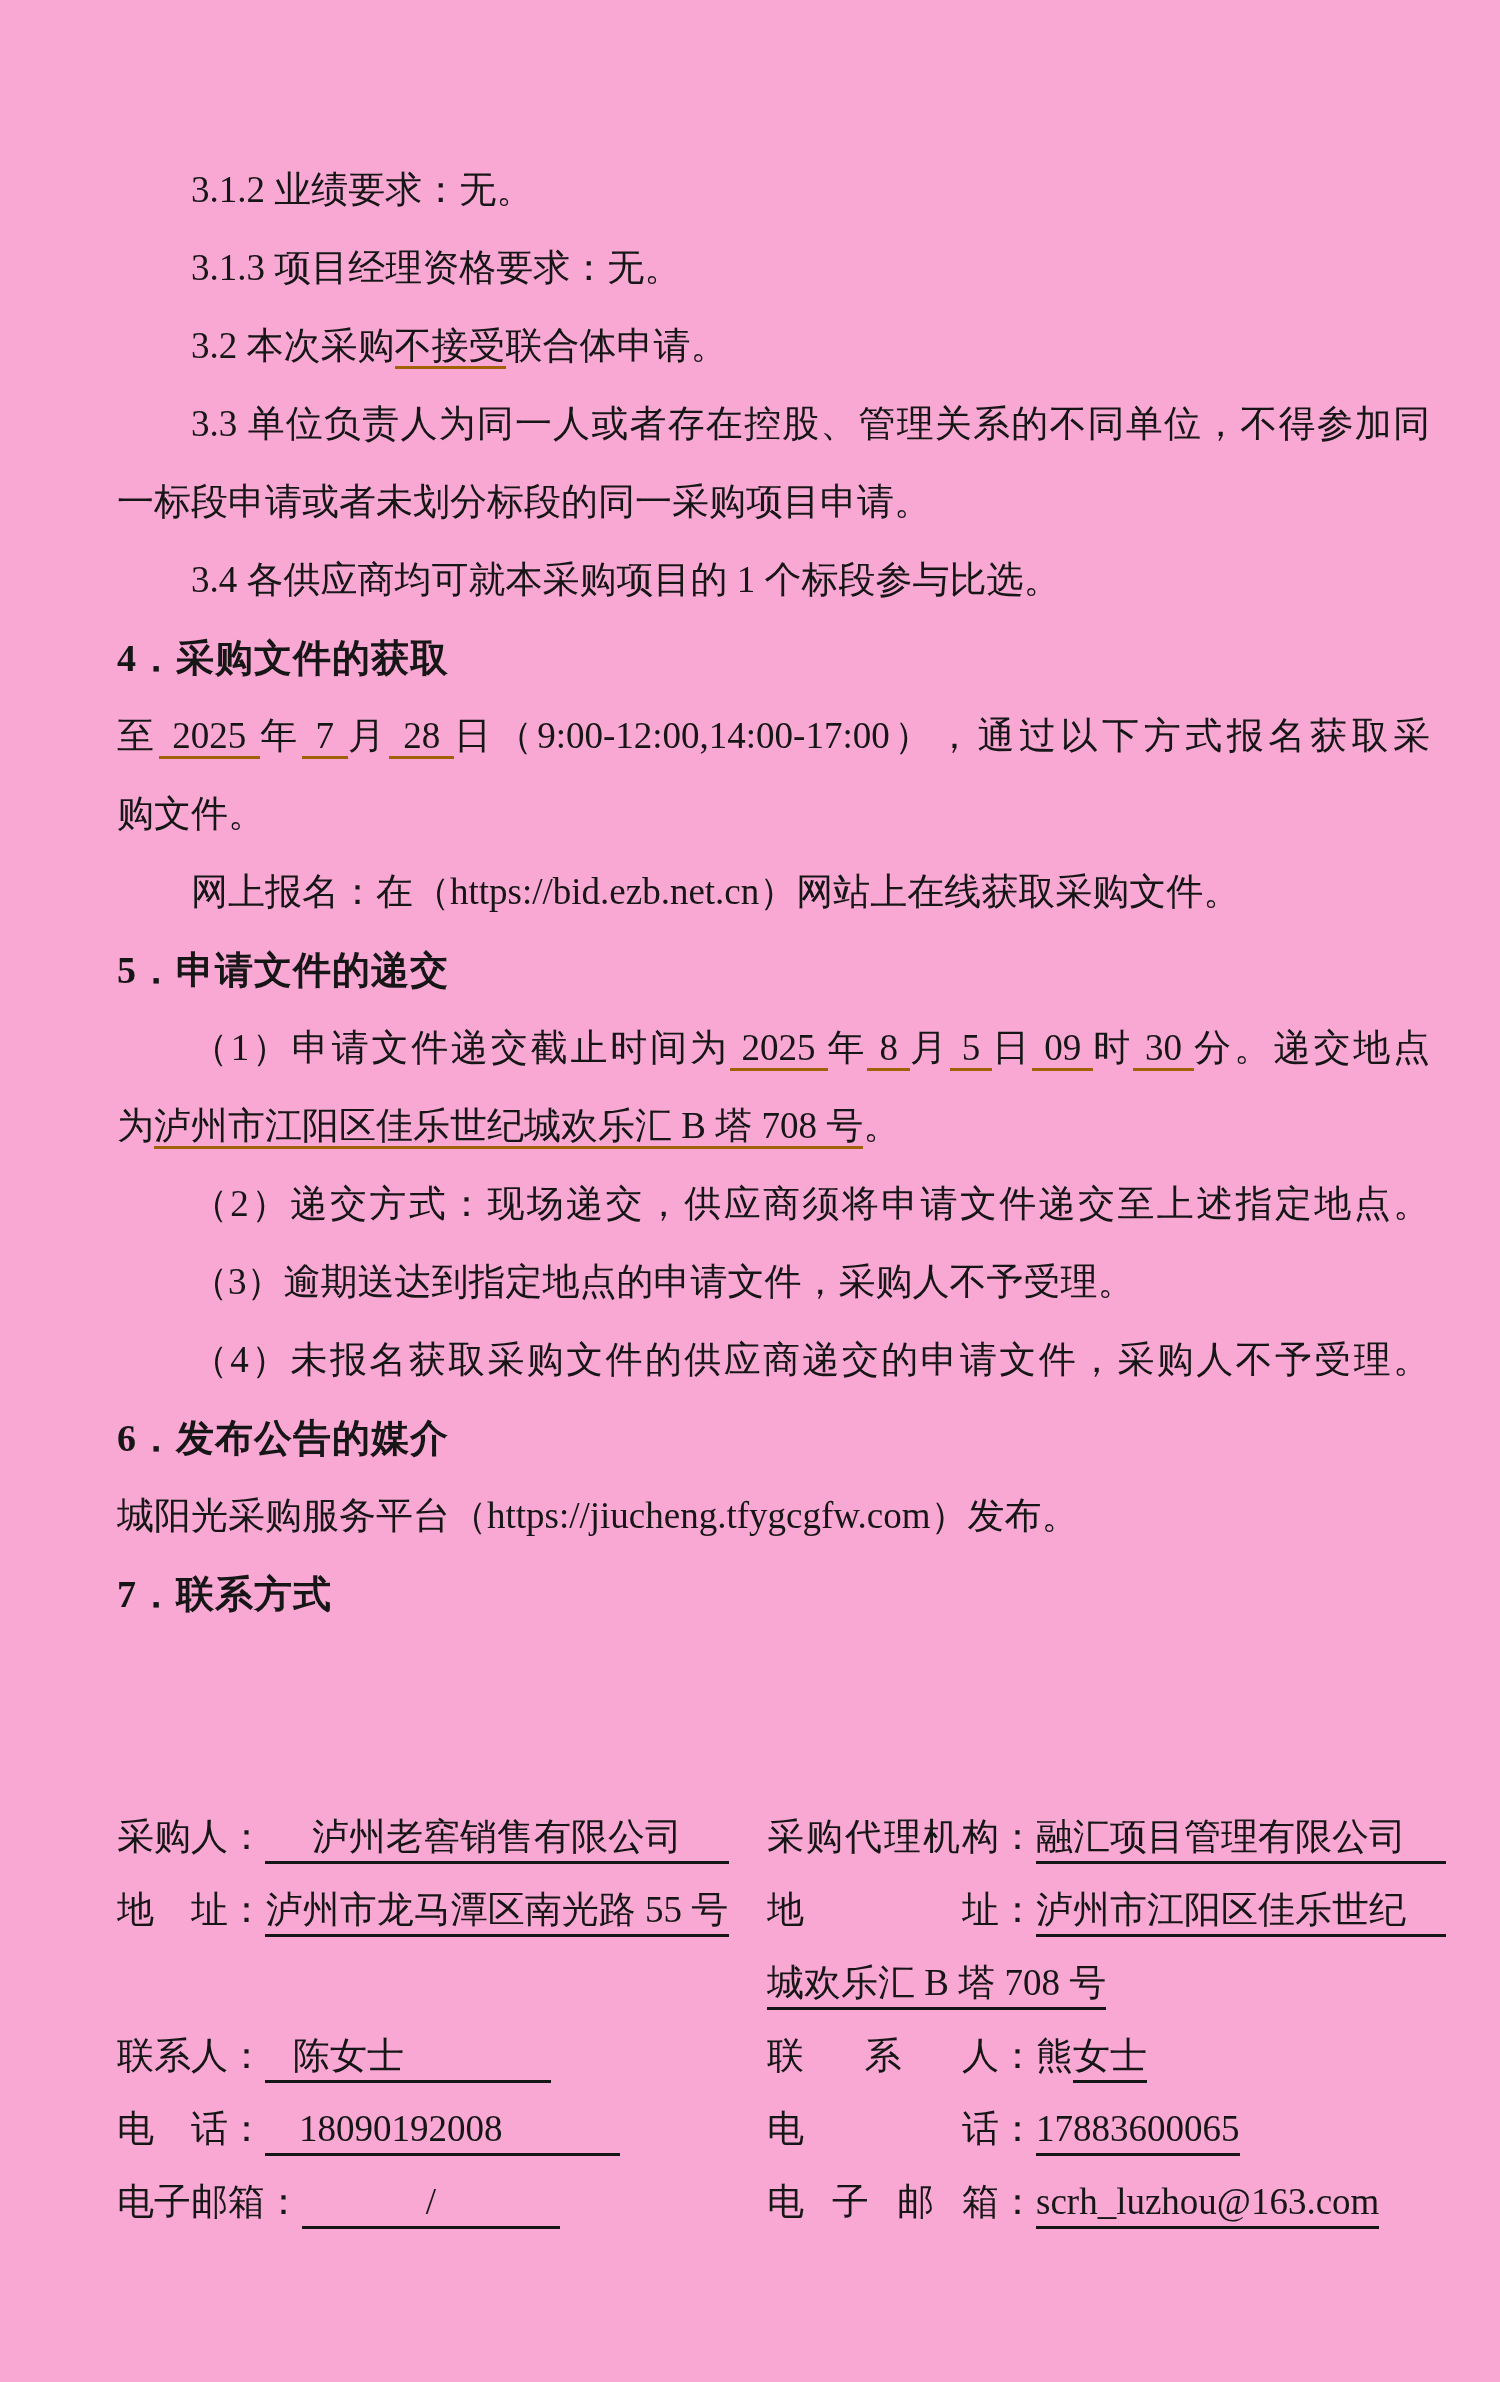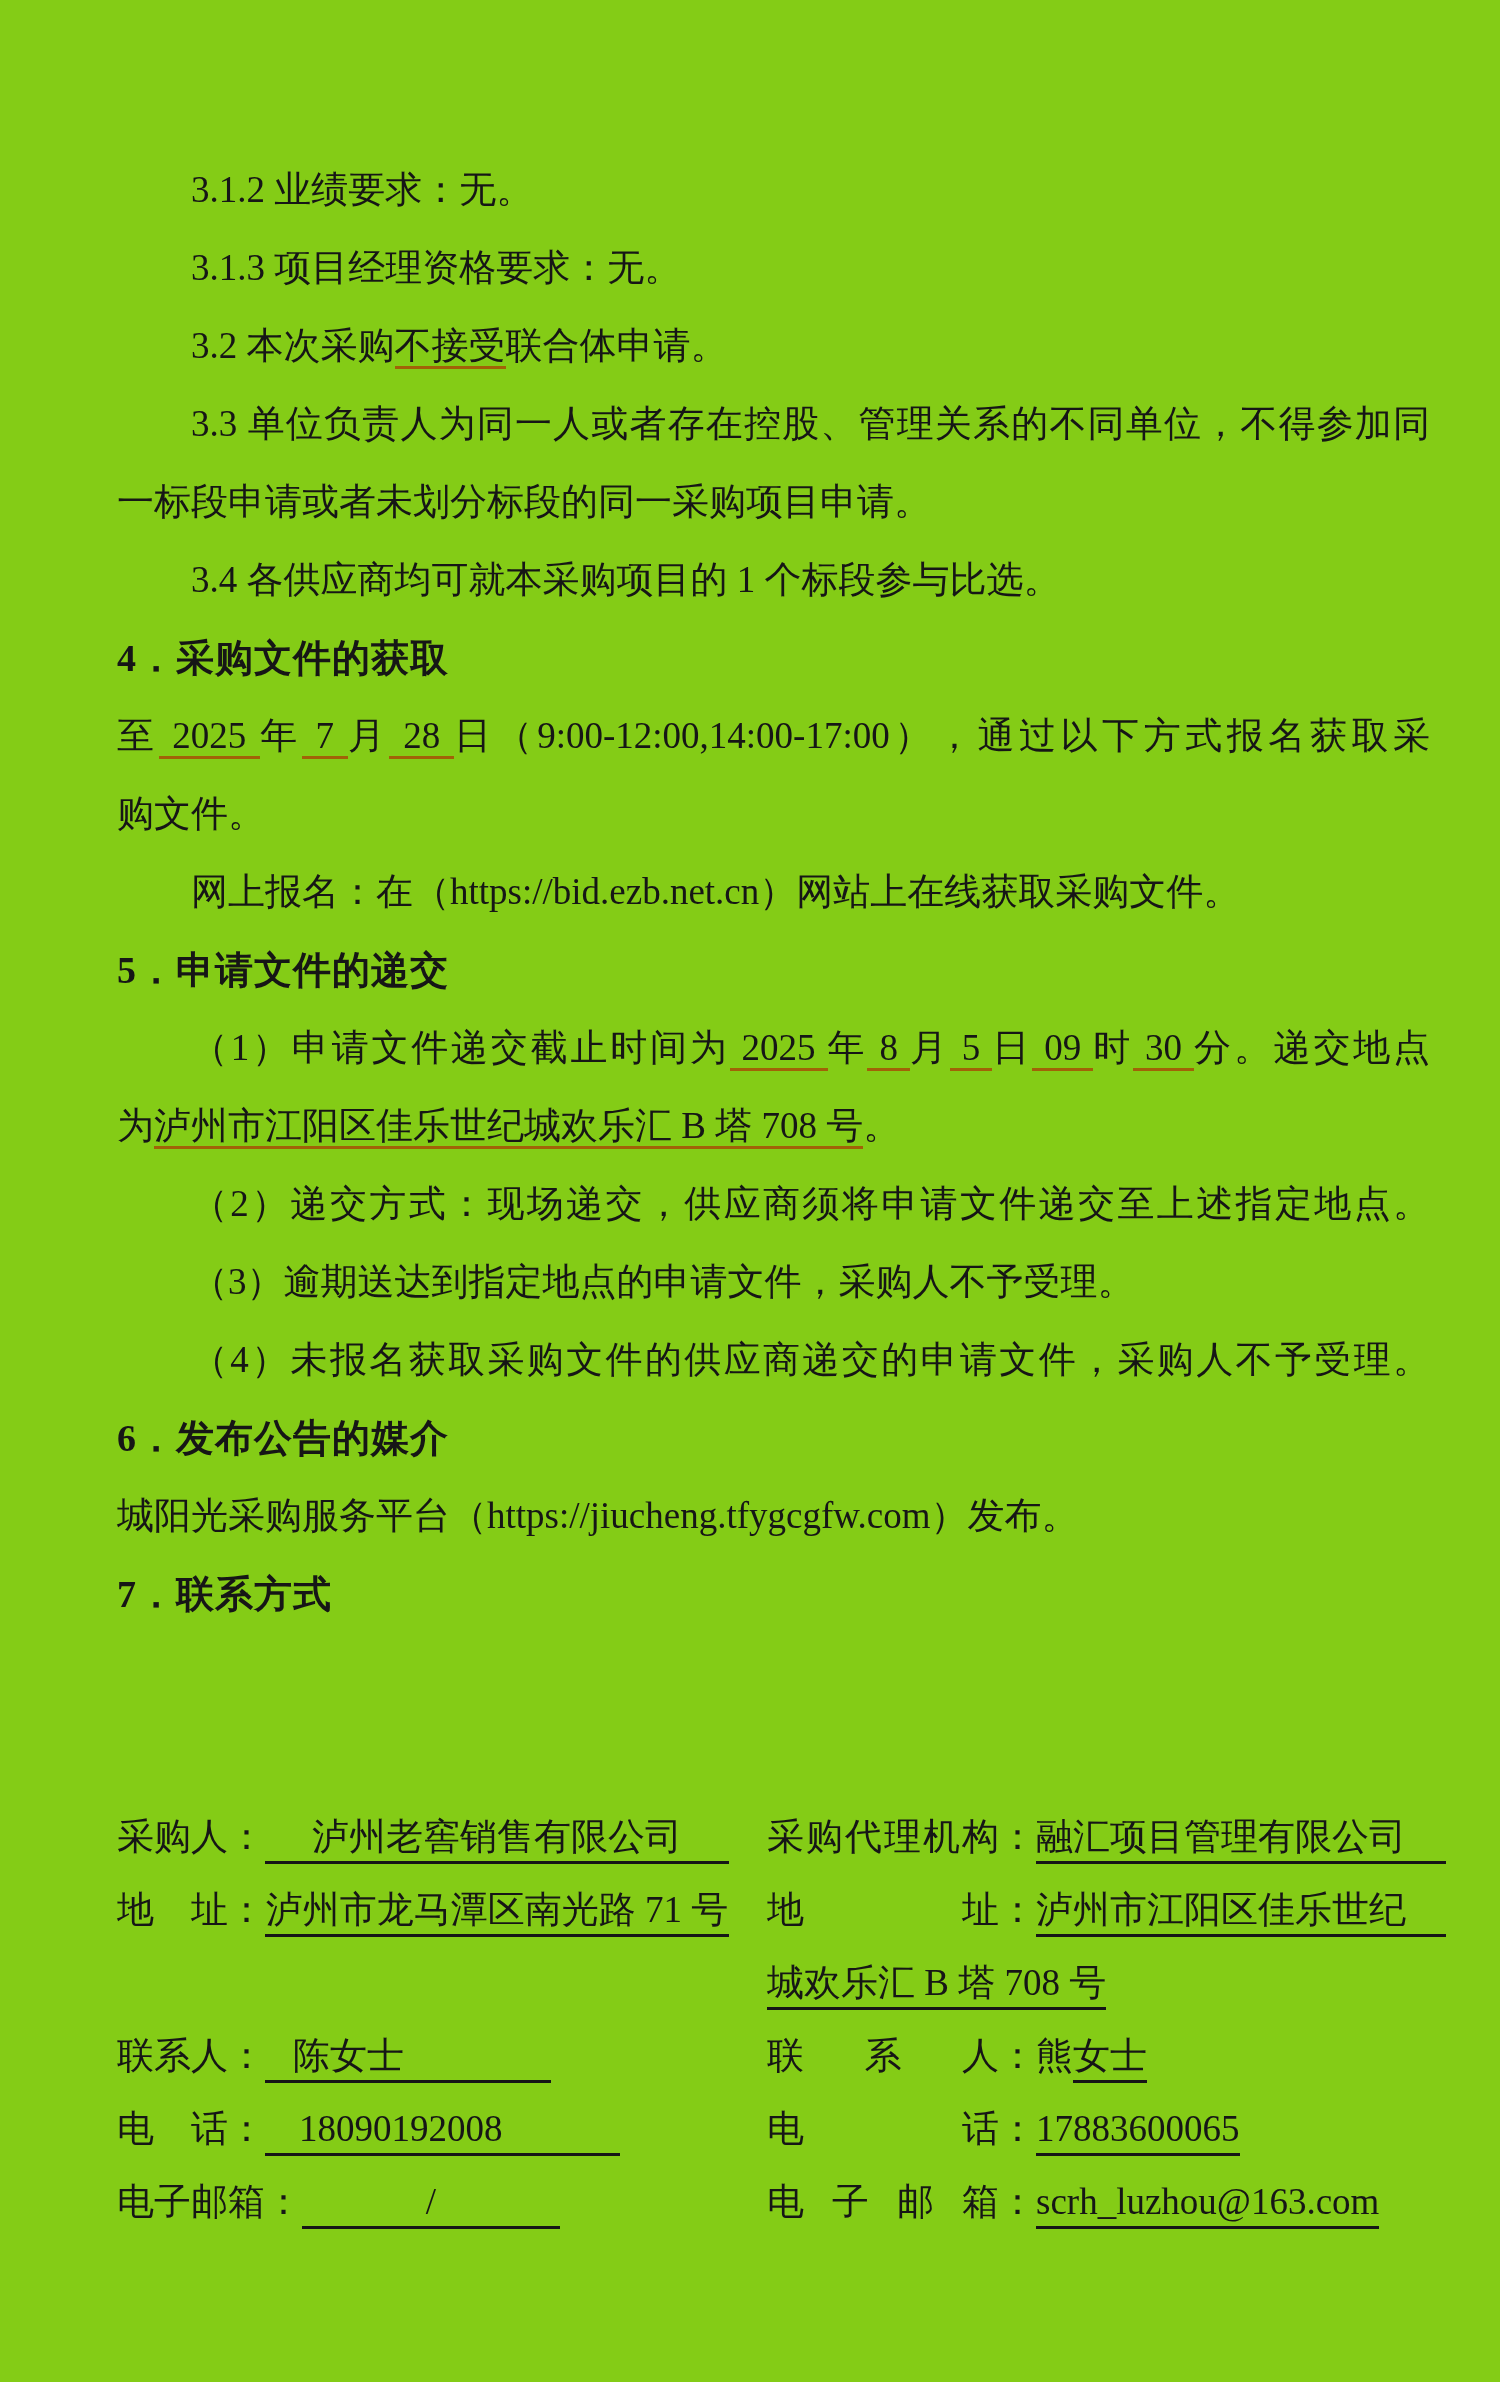--- a/index.html
+++ b/index.html
@@ -1,21 +1,21 @@
 <!DOCTYPE html>
 <html><head>
 <meta charset="utf-8">
 <style>
   html,body{margin:0;padding:0;}
   body{
     width:1500px;height:2382px;background:#ffffff;
     font-family:"Liberation Serif","DejaVu Serif",serif;
     color:#161616;
   }
-  .page{position:relative;width:1500px;height:2382px;overflow:hidden;background:#84cc16;}
+  .page{position:relative;width:1500px;height:2382px;overflow:hidden;background:#f9a8d4;}
   .doc{position:absolute;left:117px;top:151px;width:1313px;}
   .line{height:78px;line-height:78px;font-size:37px;white-space:nowrap;}
   .line.indent{padding-left:74px;}
   .line.full{text-align:justify;text-align-last:justify;}
   .line.heading{font-weight:700;font-size:38px;letter-spacing:1px;}
   .u{border-bottom:3px solid #a16207;}
   .contact{position:absolute;left:117px;top:1800px;width:1313px;font-size:37px;}
   .crow{display:flex;height:73px;line-height:73px;white-space:nowrap;}
   .cl{flex:0 0 650px;width:650px;}
   .cr{flex:1 1 auto;}
@@ -53,21 +53,21 @@
         <div class="cr"><span class="jlab" style="width: 232px;">
             <span>采</span>
             <span>购</span>
             <span>代</span>
             <span>理</span>
             <span>机</span>
             <span>构</span>
           </span><span>：</span><span class="cu" style="min-width: 410px;">融汇项目管理有限公司</span></div>
       </div>
       <div class="crow">
-        <div class="cl"><span>地　址：</span><span class="cu" style="min-width: 464px; text-align: center;">泸州市龙马潭区南光路 71 号</span></div>
+        <div class="cl"><span>地　址：</span><span class="cu" style="min-width: 464px; text-align: center;">泸州市龙马潭区南光路 55 号</span></div>
         <div class="cr"><span class="jlab" style="width: 232px;">
             <span>地</span>
             <span>址</span>
           </span><span>：</span><span class="cu" style="min-width: 410px;">泸州市江阳区佳乐世纪</span></div>
       </div>
       <div class="crow">
         <div class="cl"></div>
         <div class="cr"><span class="cu">城欢乐汇 B 塔 708 号</span></div>
       </div>
       <div class="crow">

